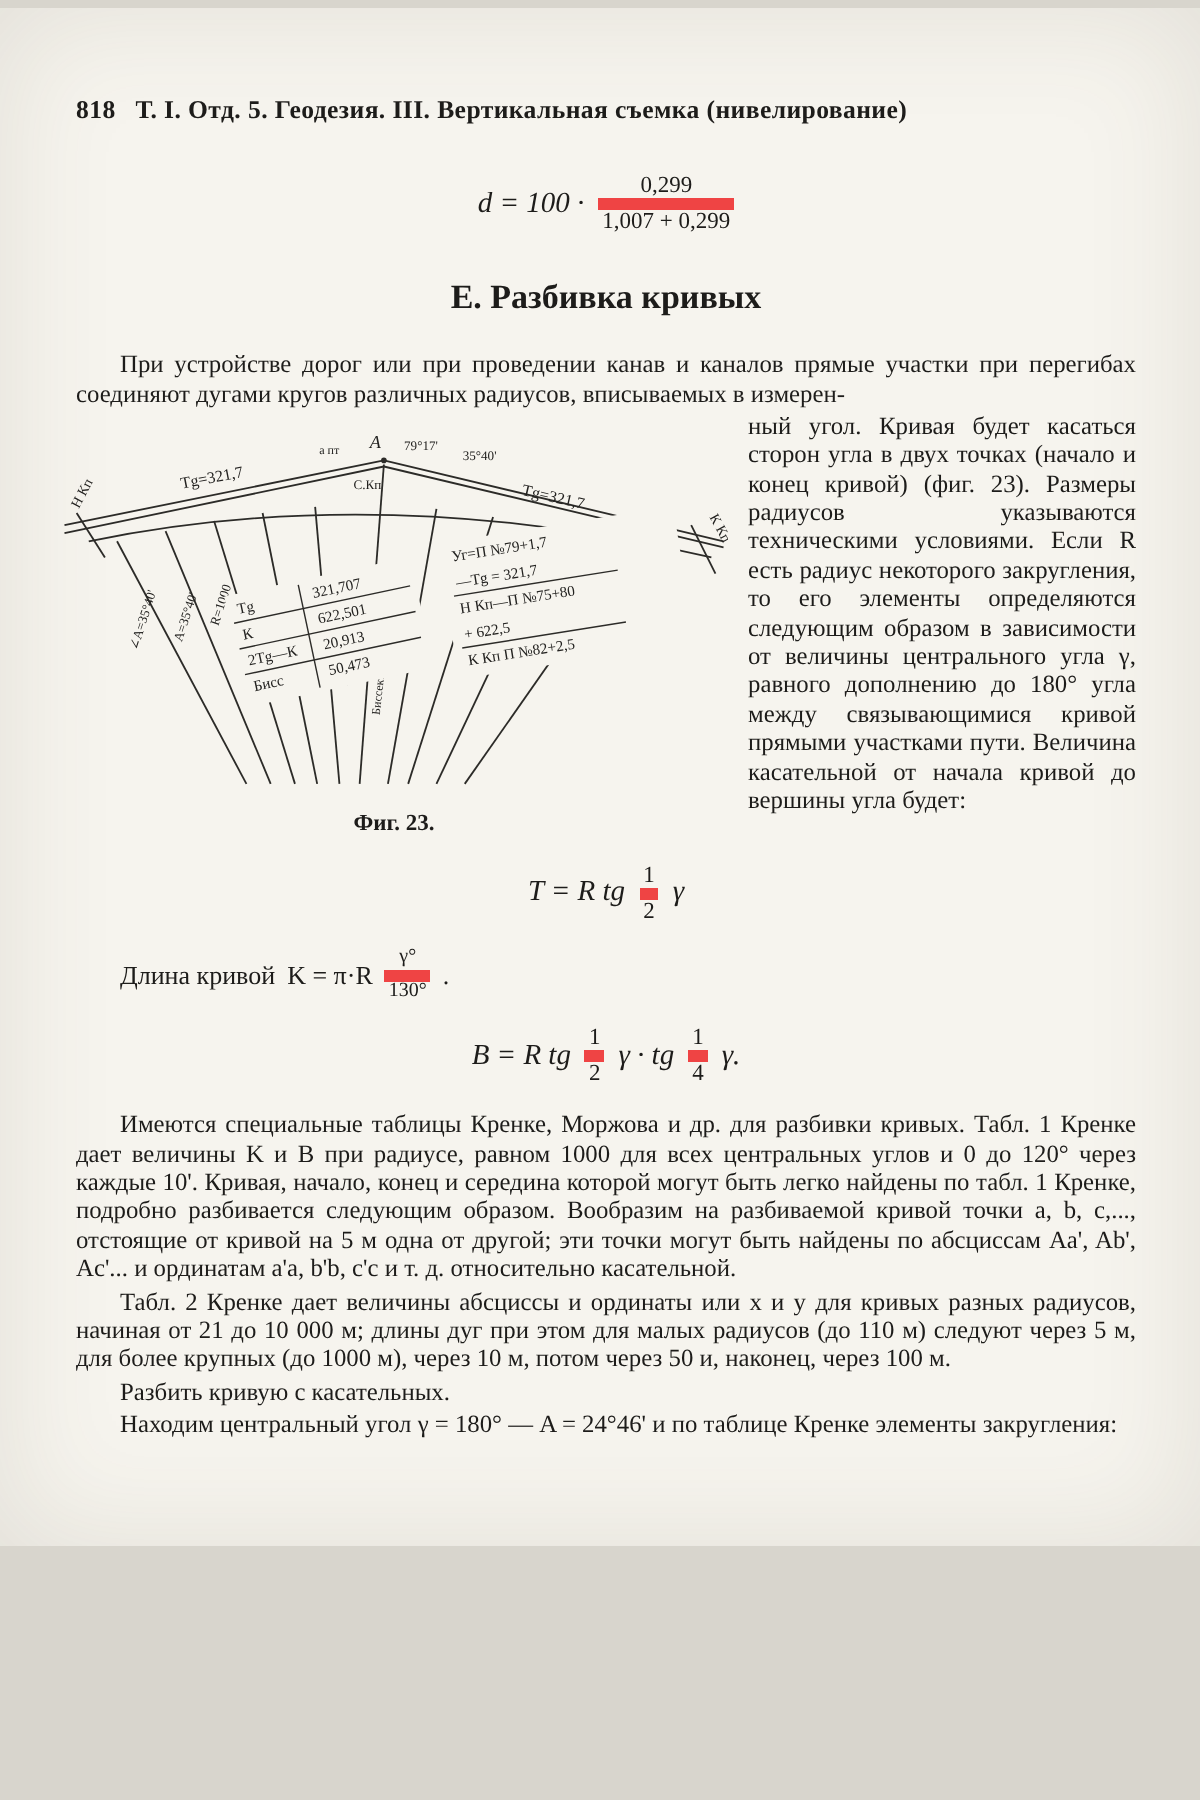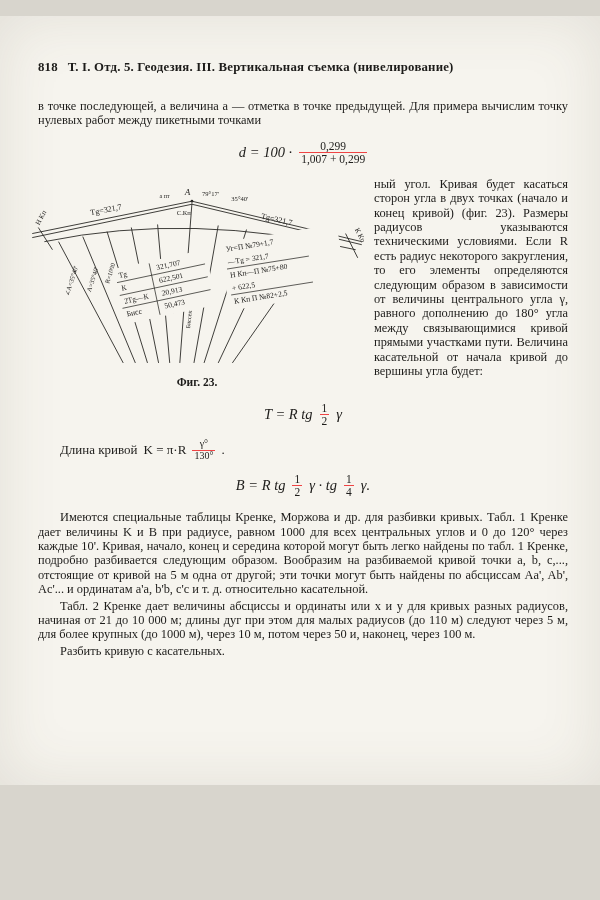--- a/index.html
+++ b/index.html
@@ -1,60 +1,61 @@
 <!DOCTYPE html>
 <html><head>
 <meta charset="utf-8">
 <style>
   html,body { margin:0; padding:0; background:#d8d5cd; }
   .page {
-    position:relative; width:600px; height:769px; margin:16px auto;
+    position:relative; width:600px; height:769px; margin:4px auto;
     background:#f6f4ee; color:#1d1c1a; overflow:hidden;
     font-family:"Liberation Serif","DejaVu Serif",serif;
     box-shadow:inset 0 0 60px rgba(90,80,60,0.12);
   }
   .inner { padding:44px 32px 0 38px; }
   .header { font-weight:bold; font-size:12.8px; letter-spacing:0.2px; margin-bottom:24px; }
   .header .pgnum { margin-right:10px; }
   p.para { margin:0 0 2px 0; font-size:12.4px; line-height:1.16; text-align:justify; }
   .indent { text-indent:22px; }
   .formula { display:flex; justify-content:center; align-items:center; gap:7px; font-size:14.5px; margin:12px 0 12px 0; }
   .formula .it { font-style:italic; }
   .frac { display:inline-flex; flex-direction:column; text-align:center; line-height:1.05; font-size:11.5px; vertical-align:middle; }
-  .frac .den { border-top:1px solid #ef4444; padding:0 2px; }
+  .frac .den { border-top:6px solid #ef4444; padding:0 2px; }
   .frac .num { padding:0 2px; }
   .section-title { text-align:center; font-weight:bold; font-size:17px; margin:22px 0 16px 0; }
   .fig { float:left; width:334px; margin:4px 10px 2px -8px; }
   .fig-caption { text-align:center; font-weight:bold; font-size:11.5px; margin-top:3px; }
   .clear { clear:both; }
   .inline-formula-line { display:flex; align-items:center; gap:6px; font-size:13px; margin:10px 0 8px 0; padding-left:22px;font-family:Liberation Serif, serif; }
   .inline-formula-line .frac { font-size:10px; }
   svg text { fill:#232220; font-family:"Liberation Serif","DejaVu Serif",serif; }
 </style>
 </head>
 <body>
 
 <div class="page">
   <div class="inner">
 
     <div class="header">
       <span class="pgnum">818</span><span>Т. I. Отд. 5. Геодезия. III. Вертикальная съемка (нивелирование)</span>
     </div>
 
-    <p class="para">в точке последующей, а величина a — отметка в точке предыдущей. Для примера вычислим точку нулевых работ между пикетными точками</p>
 
     <div class="formula">
       <span class="it">d = 100 ·</span>
       <span class="frac">
         <span class="num">0,299</span>
         <span class="den">1,007 + 0,299</span>
       </span>
     </div>
 
+    <div class="section-title">Е. Разбивка кривых</div>
 
+    <p class="para indent">При устройстве дорог или при проведении канав и каналов прямые участки при перегибах соединяют дугами кругов различных радиусов, вписываемых в измерен-</p>
 
     <div class="fig">
       <svg viewBox="0 0 330 186" width="334" height="188">
 
         <g stroke="#2c2b28" stroke-width="0.9" fill="none">
           <path d="M160,20 L2,52"></path>
           <path d="M160,23 L2,56"></path>
           <path d="M160,20 L328,60"></path>
           <path d="M160,23 L328,63"></path>
           <path d="M14,60 Q160,30 322,68"></path>
@@ -158,15 +159,16 @@
       <span class="frac">
         <span class="num">1</span>
         <span class="den">4</span>
       </span>
       <span class="it">γ.</span>
     </div>
 
     <p class="para indent">Имеются специальные таблицы Кренке, Моржова и др. для разбивки кривых. Табл. 1 Кренке дает величины K и B при радиусе, равном 1000 для всех центральных углов и 0 до 120° через каждые 10'. Кривая, начало, конец и середина которой могут быть легко найдены по табл. 1 Кренке, подробно разбивается следующим образом. Вообразим на разбиваемой кривой точки a, b, c,..., отстоящие от кривой на 5 м одна от другой; эти точки могут быть найдены по абсциссам Aa', Ab', Ac'... и ординатам a'a, b'b, c'c и т. д. относительно касательной.</p>
     <p class="para indent">Табл. 2 Кренке дает величины абсциссы и ординаты или x и y для кривых разных радиусов, начиная от 21 до 10 000 м; длины дуг при этом для малых радиусов (до 110 м) следуют через 5 м, для более крупных (до 1000 м), через 10 м, потом через 50 и, наконец, через 100 м.</p>
     <p class="para indent">Разбить кривую с касательных.</p>
+    <p class="para indent">Находим центральный угол  γ = 180° — A = 24°46'  и по таблице Кренке элементы закругления:</p>
 
   </div>
 </div>
 
 </body></html>

